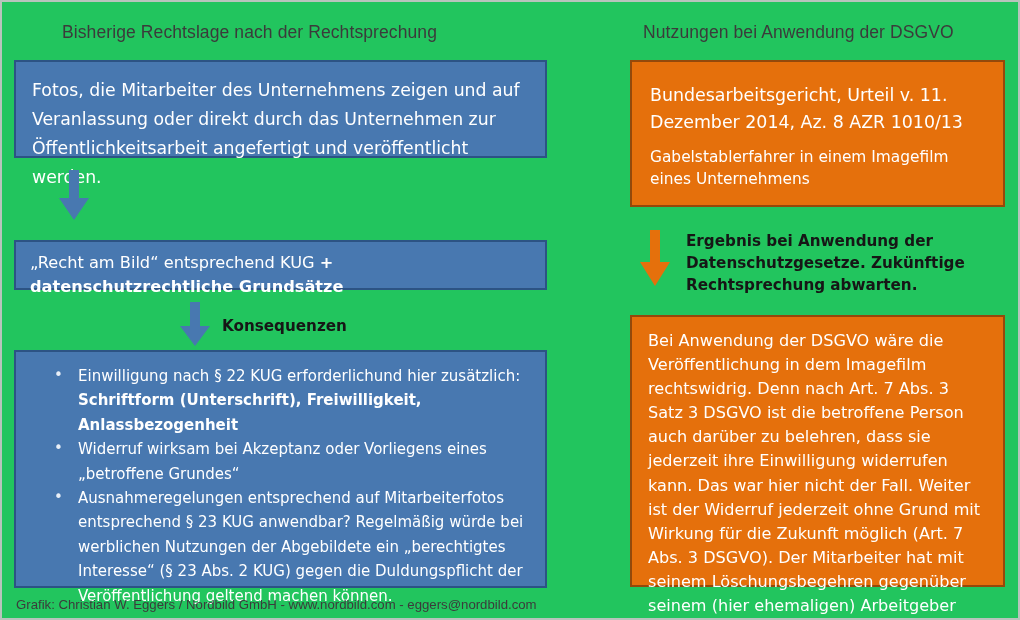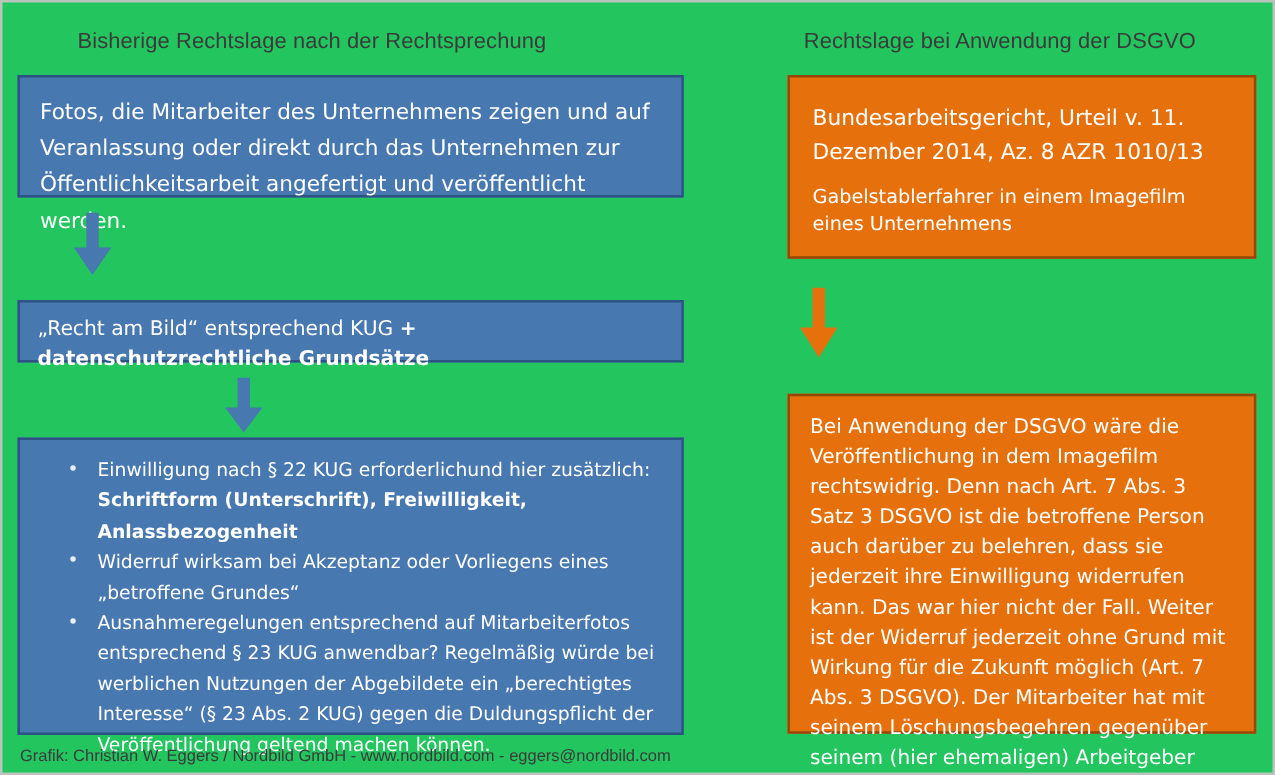--- a/index.html
+++ b/index.html
@@ -141,21 +141,21 @@
 
   .bold { font-weight: bold; }
 </style>
 </head>
 <body>
 
 <div id="canvas">
 
   <div id="heading-left" class="col-heading">Bisherige Rechtslage nach der Rechtsprechung</div>
 
-  <div id="heading-right" class="col-heading">Rechtslage bei Anwendung der DSGVO</div>
+  <div id="heading-right" class="col-heading">Nutzungen bei Anwendung der DSGVO</div>
 
   <div id="box-definition" class="box blue">
     <span>Fotos, die Mitarbeiter des Unternehmens zeigen und auf Veranlassung oder direkt durch das Unternehmen zur Öffentlichkeitsarbeit angefertigt und veröffentlicht werden.</span>
   </div>
 
   <div id="arrow-1" class="arrow">
     <svg width="32" height="52" viewBox="0 0 32 52" xmlns="http://www.w3.org/2000/svg">
       <polygon points="11,0 21,0 21,28 31,28 16,50 1,28 11,28" fill="#4878b0"></polygon>
     </svg>
   </div>
@@ -164,20 +164,21 @@
   <div id="box-law" class="box blue">
     <span>„Recht am Bild“ entsprechend  KUG </span><span class="bold">+ datenschutzrechtliche Grundsätze</span>
   </div>
 
   <div id="arrow-2" class="arrow">
     <svg width="32" height="46" viewBox="0 0 32 46" xmlns="http://www.w3.org/2000/svg">
       <polygon points="11,0 21,0 21,24 31,24 16,44 1,24 11,24" fill="#4878b0"></polygon>
     </svg>
   </div>
 
+  <div id="caption-2" class="arrow-caption">Konsequenzen</div>
 
   <div id="box-consequences" class="box blue">
     <ul>
       <li>
         <span>Einwilligung nach § 22 KUG erforderlichund hier zusätzlich: </span><span class="bold">Schriftform (Unterschrift), Freiwilligkeit, Anlassbezogenheit</span>
       </li>
       <li>
         <span>Widerruf wirksam bei Akzeptanz oder Vorliegens eines „betroffene Grundes“</span>
       </li>
       <li>
@@ -190,20 +191,21 @@
     <div class="jm-title">Bundesarbeitsgericht, Urteil v. 11. Dezember 2014, Az. 8 AZR 1010/13</div>
     <div class="jm-sub">Gabelstablerfahrer in einem Imagefilm eines Unternehmens</div>
   </div>
 
   <div id="arrow-3" class="arrow">
     <svg width="32" height="58" viewBox="0 0 32 58" xmlns="http://www.w3.org/2000/svg">
       <polygon points="11,0 21,0 21,32 31,32 16,56 1,32 11,32" fill="#e5700c"></polygon>
     </svg>
   </div>
 
+  <div id="caption-3" class="arrow-caption">Ergebnis bei Anwendung der Datenschutzgesetze. Zukünftige Rechtsprechung abwarten.</div>
 
   <div id="box-result" class="box orange">
     <span>Bei Anwendung der DSGVO wäre die Veröffentlichung in dem Imagefilm rechtswidrig. Denn nach Art. 7 Abs. 3 Satz 3 DSGVO ist die betroffene Person auch darüber zu belehren, dass sie jederzeit ihre Einwilligung widerrufen kann. Das war hier nicht der Fall. Weiter ist der  Widerruf jederzeit ohne Grund mit Wirkung für die Zukunft möglich (Art. 7 Abs. 3 DSGVO). Der Mitarbeiter hat mit seinem Löschungsbegehren gegenüber seinem (hier ehemaligen) Arbeitgeber rechtswirksam widerrufen.</span>
   </div>
 
   <div id="footer-credit">Grafik: Christian W. Eggers / Nordbild GmbH - www.nordbild.com - eggers@nordbild.com</div>
 
 </div>
 
 </body></html>

